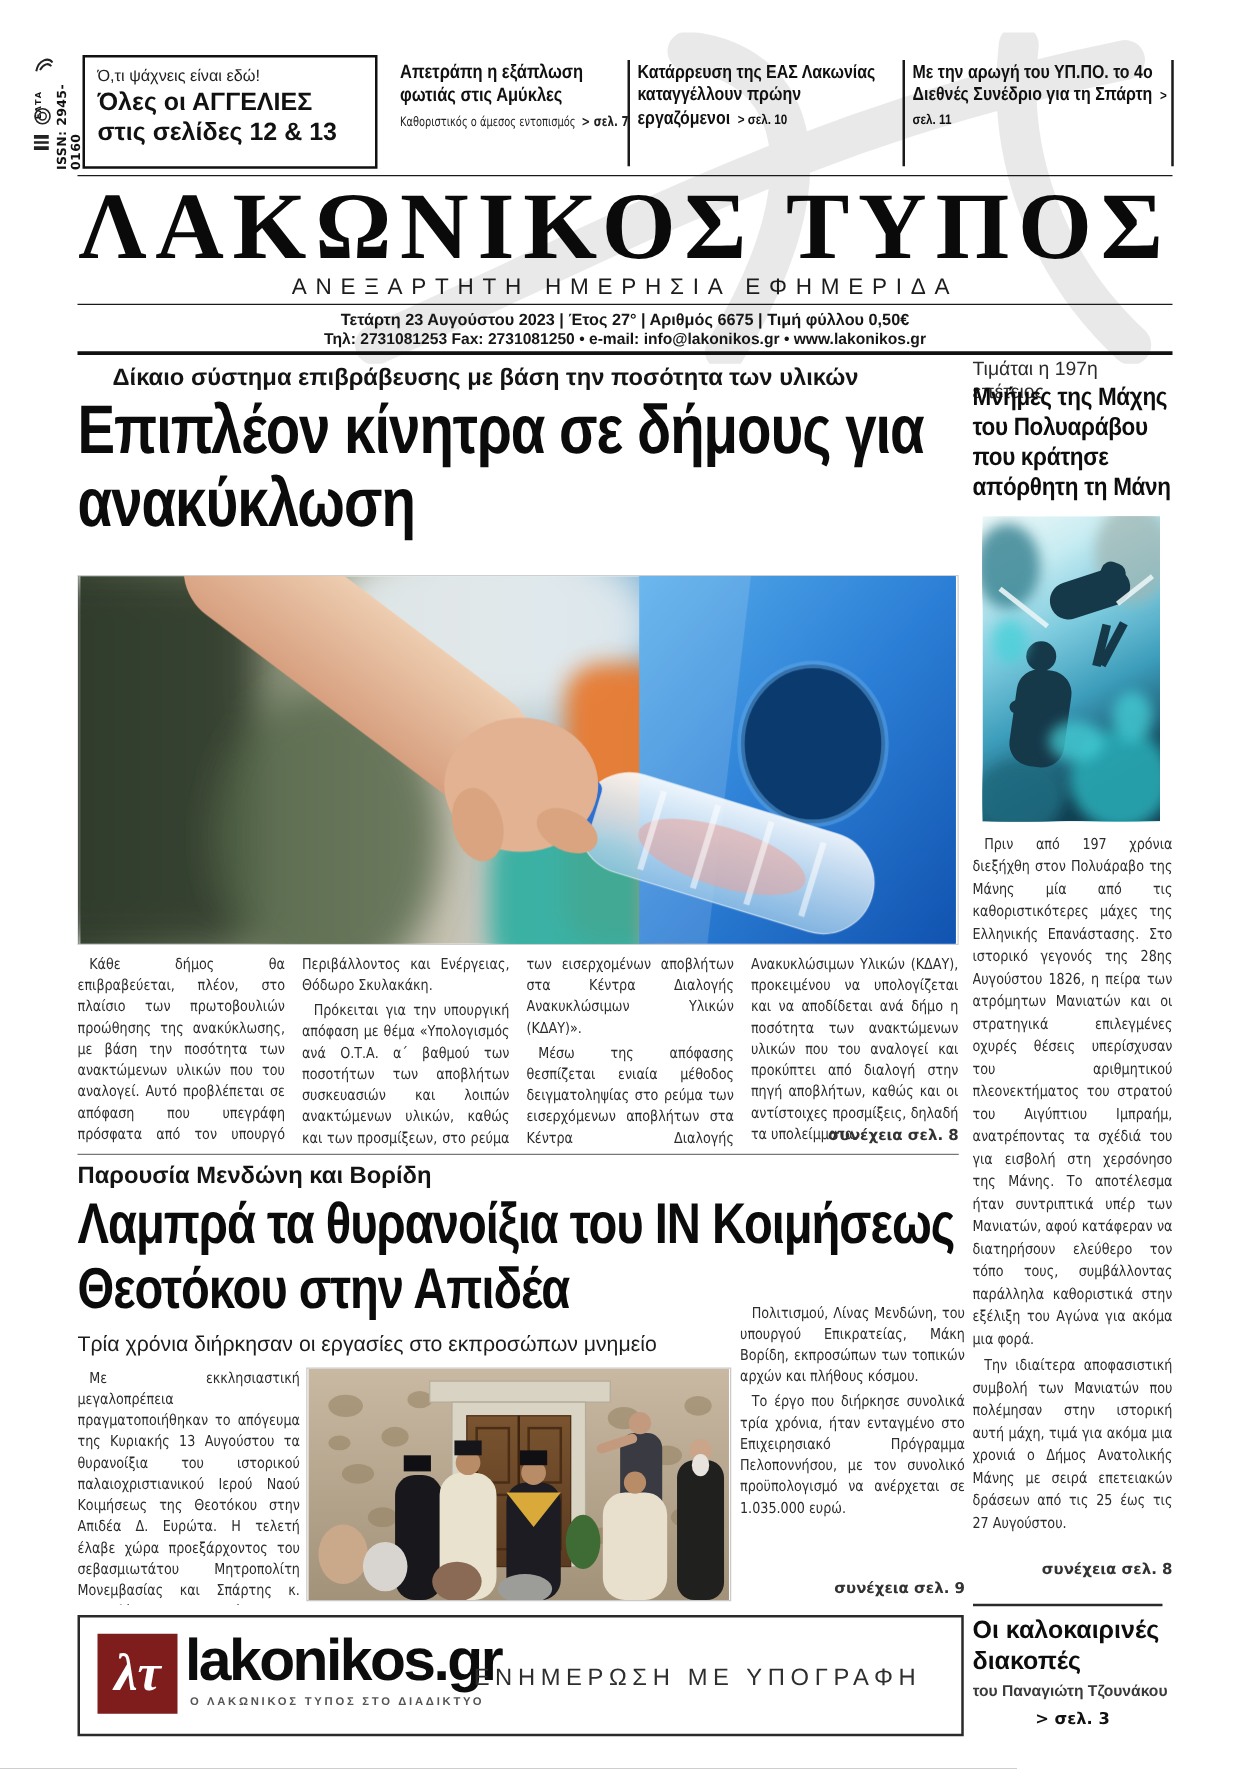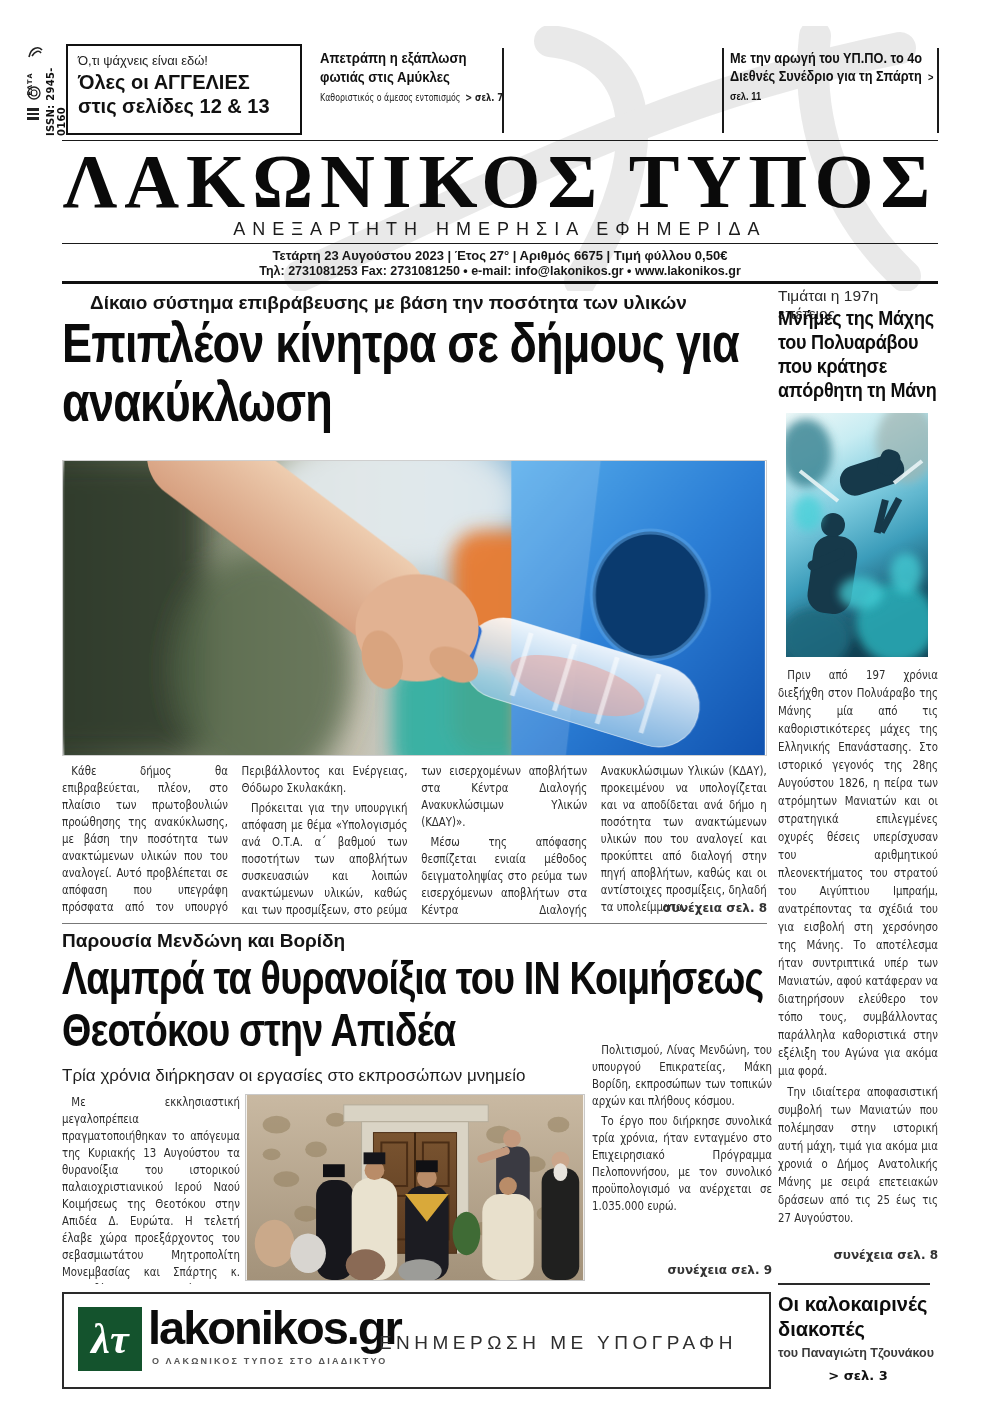--- a/index.html
+++ b/index.html
@@ -66,20 +66,26 @@
   </div>
 
   <div class="abs z1" style="left:320px;top:49px;width:172px;">
     <div class="teaser c85" style="font-size:15.5px;">Απετράπη η εξάπλωση φωτιάς στις Αμύκλες</div>
     <div class="teaser-sub c75" style="margin-top:4px;white-space:nowrap;">
       <span>Καθοριστικός ο άμεσος εντοπισμός</span>
       <span class="pageref-sm" style="margin-left:3px;">&gt; σελ. 7</span>
     </div>
   </div>
   <div class="abs z1 vrule" style="left:502px;top:48px;height:85px;"></div>
+  <div class="abs z1" style="left:510px;top:49px;width:205px;">
+    <div class="teaser c85">
+      <span>Κατάρρευση της ΕΑΣ Λακωνίας καταγγέλλουν πρώην εργαζόμενοι</span>
+      <span class="pageref-sm" style="margin-left:3px;">&gt; σελ. 10</span>
+    </div>
+  </div>
   <div class="abs z1 vrule" style="left:722px;top:48px;height:85px;"></div>
   <div class="abs z1" style="left:730px;top:49px;width:205px;">
     <div class="teaser c85">
       <span>Με την αρωγή του ΥΠ.ΠΟ. το 4ο Διεθνές Συνέδριο για τη Σπάρτη</span>
       <span class="pageref-sm" style="margin-left:3px;">&gt; σελ. 11</span>
     </div>
   </div>
   <div class="abs z1 vrule" style="left:937px;top:48px;height:85px;"></div>
 
   <div class="abs z1 hrule" style="left:62px;top:140px;width:876px;"></div>
@@ -238,21 +244,21 @@
 
   <div class="abs z1 clip body-txt" style="left:592px;top:1042px;width:180px;height:188px;">
     <div class="c85">
       <p class="bp">Πολιτισμού, Λίνας Μενδώνη, του υπουργού Επικρατείας, Μάκη Βορίδη, εκπροσώπων των τοπικών αρχών και πλήθους κόσμου.</p>
       <p class="bp">Το έργο που διήρκησε συνολικά τρία χρόνια, ήταν ενταγμένο στο Επιχειρησιακό Πρόγραμμα Πελοποννήσου, με τον συνολικό προϋπολογισμό να ανέρχεται σε 1.035.000 ευρώ.</p>
     </div>
   </div>
   <div class="abs z1 contin" style="left:592px;top:1263px;width:180px;background:#fff;">συνέχεια σελ. 9</div>
 
   <div class="abs z1" style="left:62px;top:1292px;width:709px;height:97px;border:2px solid #2a2a2a;box-sizing:border-box;background:#fff;">
-    <div class="abs" style="left:14px;top:13px;width:64px;height:64px;background:#14532d;color:#fff;text-align:center;">
+    <div class="abs" style="left:14px;top:13px;width:64px;height:64px;background:#7f1d1d;color:#fff;text-align:center;">
       <span class="serif" style="font-style:italic;font-weight:bold;font-size:42px;line-height:64px;">λτ</span>
     </div>
     <div class="abs sans" style="left:84px;top:6px;font-size:47px;font-weight:bold;letter-spacing:-2px;color:#0c0c0c;">lakonikos.gr</div>
     <div class="abs sans" style="left:88px;top:62px;font-size:9px;letter-spacing:2.2px;color:#555;font-weight:bold;">Ο ΛΑΚΩΝΙΚΟΣ ΤΥΠΟΣ ΣΤΟ ΔΙΑΔΙΚΤΥΟ</div>
     <div class="abs sans" style="right:32px;top:38px;font-size:19px;letter-spacing:4.5px;color:#2e2e2e;">ΕΝΗΜΕΡΩΣΗ ΜΕ ΥΠΟΓΡΑΦΗ</div>
   </div>
 
   <div class="abs z1 sans" style="left:778px;top:287px;width:160px;font-size:15.5px;color:#2b2b2b;">Τιμάται η 197η επέτειος</div>
   <div class="abs z1 clip" style="left:778px;top:306px;width:160px;height:104px;">
     <div class="sans c90" style="font-weight:bold;font-size:20px;line-height:1.2;letter-spacing:-.3px;color:#0d0d0d;">Μνήμες της Μάχης του Πολυαράβου που κράτησε απόρθητη τη Μάνη</div>

